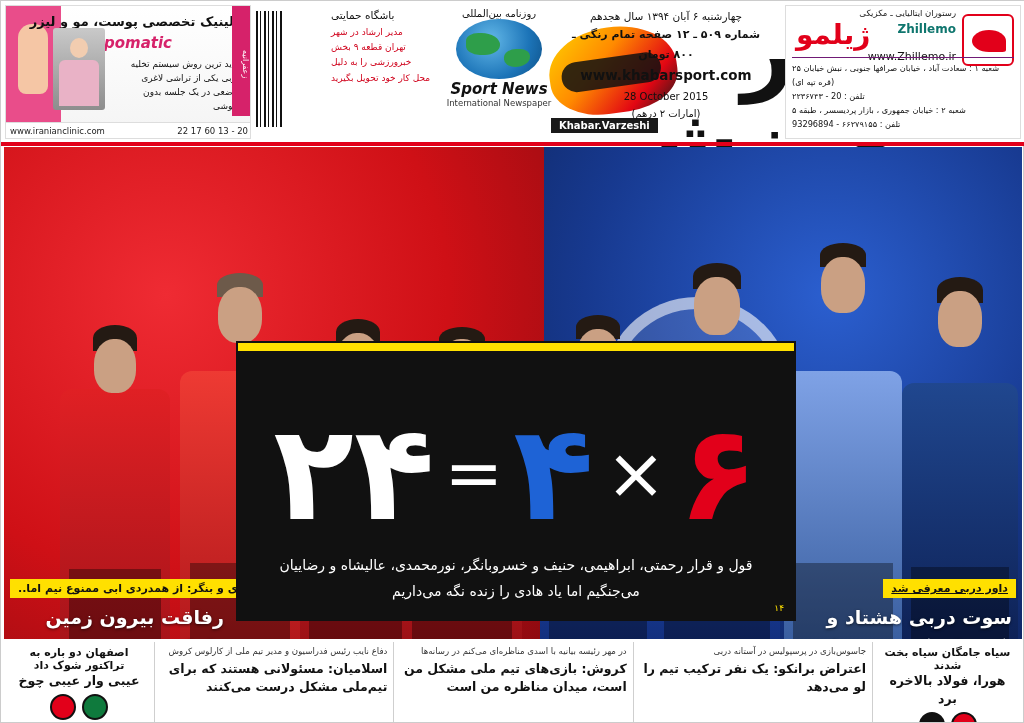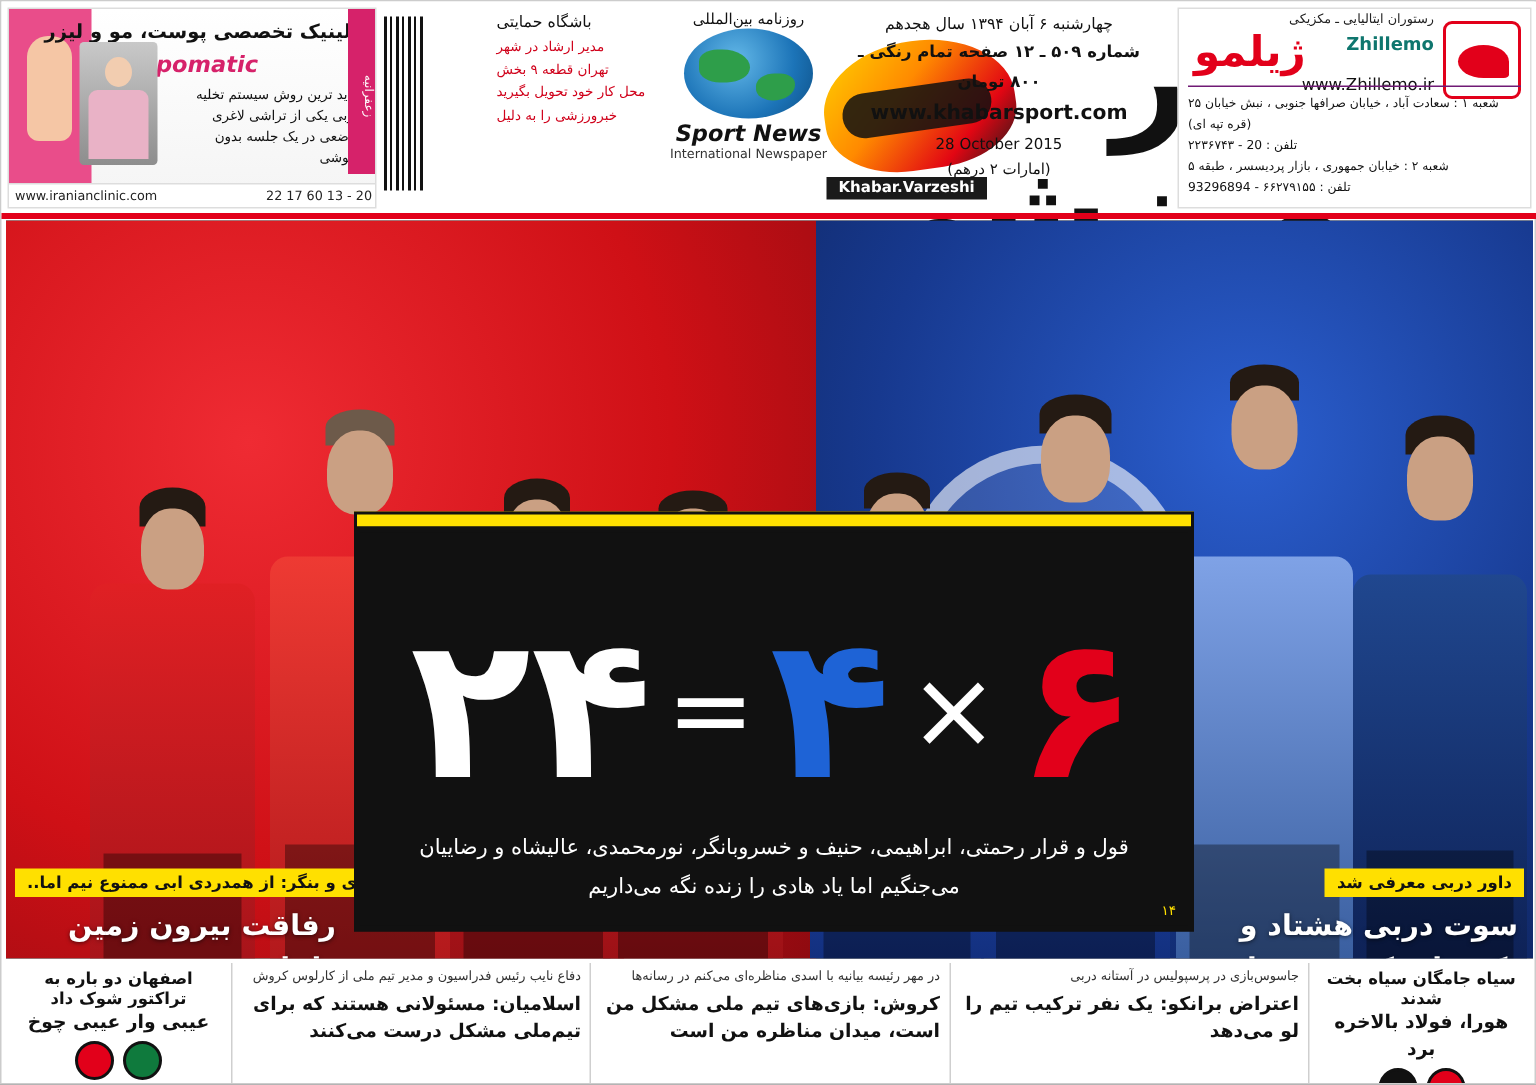--- a/index.html
+++ b/index.html
@@ -305,21 +305,21 @@
     position: absolute; right: 8px; bottom: 4px; color: #ffe000; font-size: 9px; direction: rtl;
   }
 
   .side-head {
     position: absolute;
     background: #ffe000; color: #111;
     font-size: 11px; font-weight: bold; padding: 3px 8px; direction: rtl;
     white-space: nowrap;
   }
   .side-left-head { left: 6px; top: 432px; }
-  .side-right-head { right: 6px; top: 432px; }
+  .side-right-head { right: 6px; top: 432px; text-decoration: underline; }
   .side-text {
     position: absolute; direction: rtl; color: #ffffff;
     font-size: 19px; font-weight: bold; line-height: 1.5;
     text-shadow: 0 1px 3px rgba(0,0,0,.6);
   }
   .side-left-text { left: 10px; top: 456px; width: 210px; text-align: right; }
   .side-right-text { right: 10px; top: 456px; width: 205px; text-align: right; }
 
   
   .bottom {
@@ -390,22 +390,22 @@
       <div class="helmet">
         <div class="visor"></div>
       </div>
       <div class="site-tag">Khabar.Varzeshi</div>
     </div>
 
     <div class="info-center">
       <div>باشگاه حمایتی</div>
       <div class="small-red">مدیر ارشاد در شهر</div>
       <div class="small-red">تهران قطعه ۹ بخش</div>
+      <div class="small-red">خبرورزشی را به دلیل</div>
       <div class="small-red">محل کار خود تحویل بگیرید</div>
-      <div class="small-red">خبرورزشی را به دلیل</div>
     </div>
 
     <div class="info-right">
       <div>چهارشنبه ۶ آبان ۱۳۹۴ سال هجدهم</div>
       <div class="price">شماره ۵۰۹ ـ ۱۲ صفحه تمام رنگی ـ ۸۰۰ تومان</div>
       <div class="site">www.khabarsport.com</div>
       <div class="date-en">28 October 2015</div>
       <div class="date-en">(امارات ۲ درهم)</div>
     </div>
 

